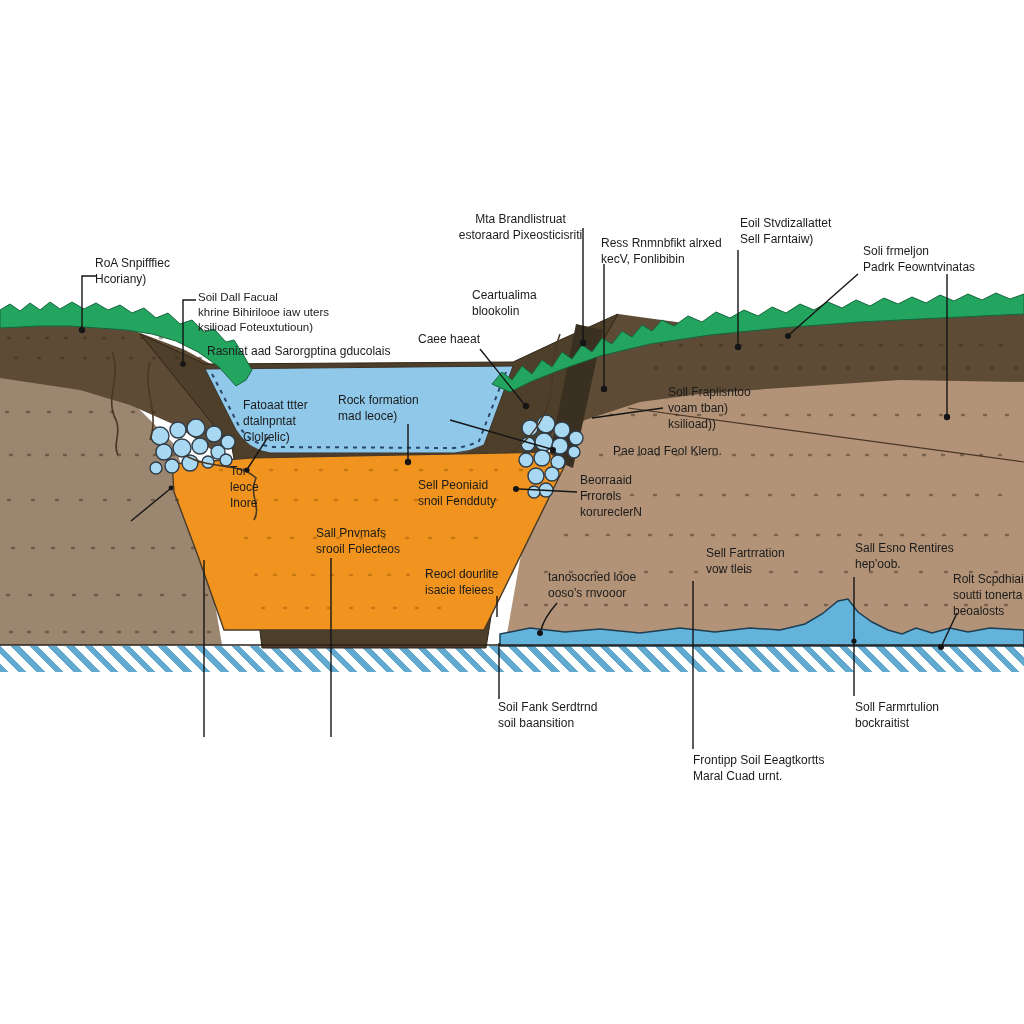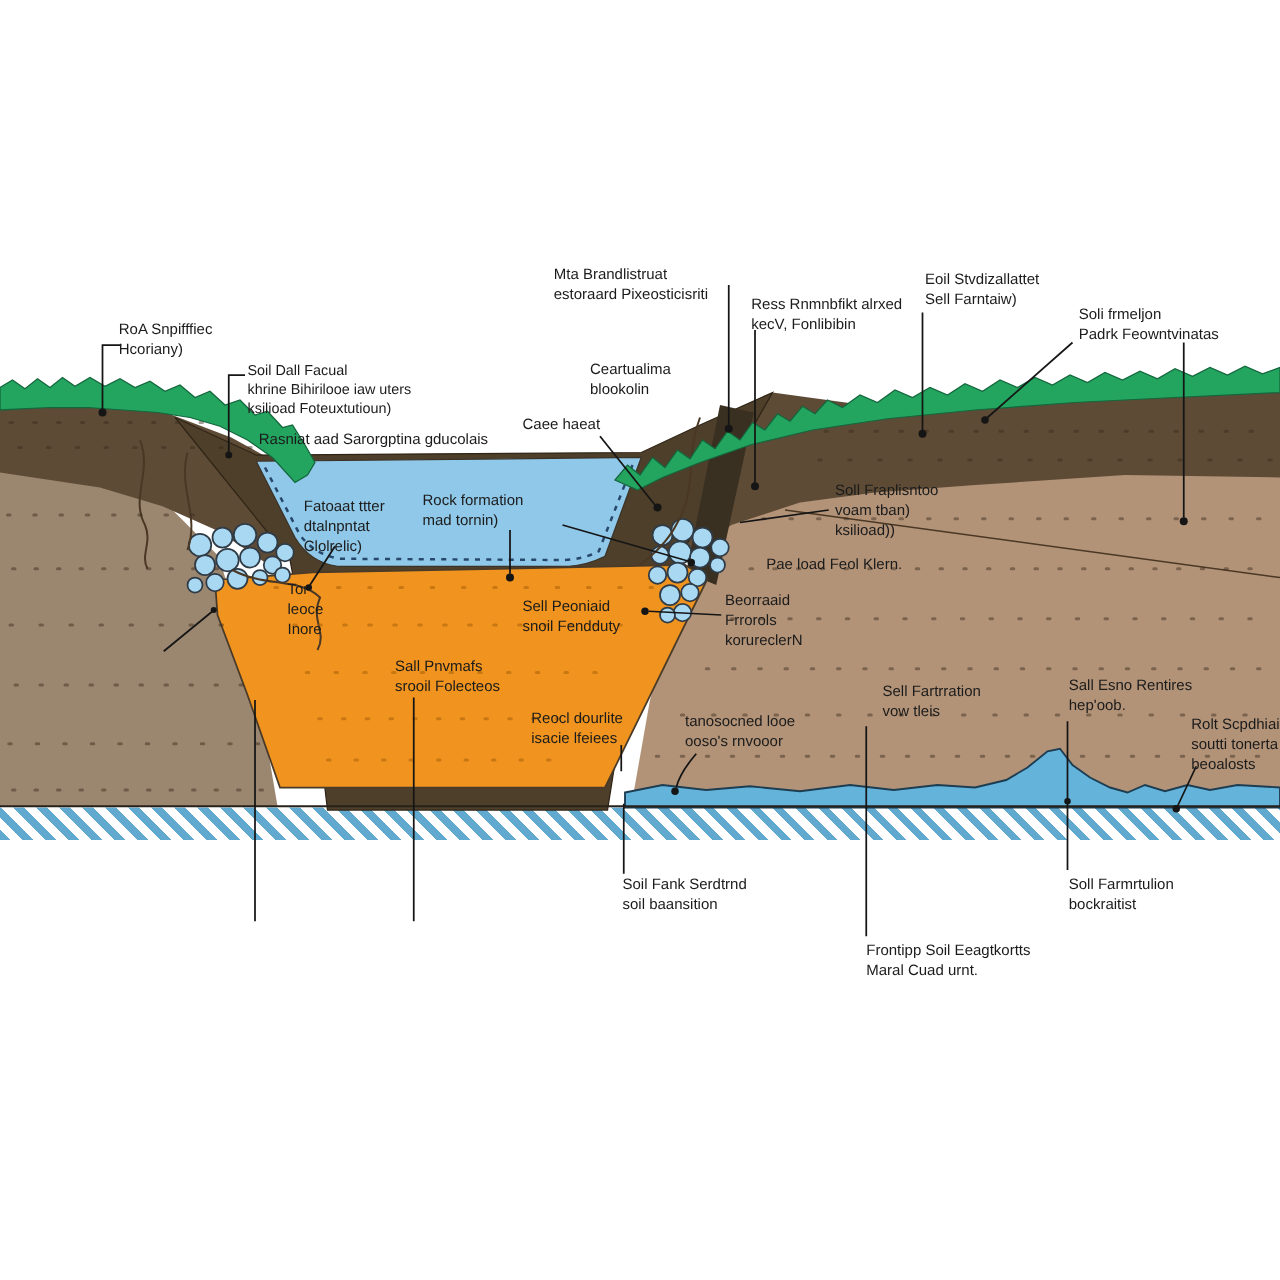--- a/index.html
+++ b/index.html
@@ -4,21 +4,21 @@
 <style>
   html,body{margin:0;padding:0;background:#fff;}
   #stage{position:relative;width:1024px;height:1024px;background:#ffffff;overflow:hidden;
          font-family:"Liberation Sans",sans-serif;}
   #hatch{position:absolute;left:0;top:646px;width:1024px;height:26px;z-index:1;
          background:repeating-linear-gradient(45deg,#62a9cf 0px,#62a9cf 6px,#ffffff 6px,#ffffff 13px);}
   #terrain{position:absolute;left:0;top:0;z-index:2;}
   .lbl{position:absolute;z-index:3;font-size:12px;line-height:1.32;color:#1b1b1b;white-space:nowrap;}
   .lbl span{display:block;}
   .lbl.small{font-size:11.5px;}
-  .lbl.center{}
+  .lbl.center{text-align:center;}
   .lbl.para{font-size:10px;letter-spacing:-0.2px;line-height:1.55;}
 </style>
 </head>
 <body>
 
 <div id="stage">
 
   <div id="hatch"></div>
 
   <svg id="terrain" width="1024" height="1024" viewBox="0 0 1024 1024">
@@ -205,21 +205,21 @@
   </div>
 
   <div class="lbl" style="left:243px;top:398px">
     <span>Fatoaat ttter</span>
     <span>dtalnpntat</span>
     <span>Clolrelic)</span>
   </div>
 
   <div class="lbl" style="left:338px;top:393px">
     <span>Rock formation</span>
-    <span>mad tornin)</span>
+    <span>mad leoce)</span>
   </div>
 
   <div class="lbl" style="left:668px;top:385px">
     <span>Soll Fraplisntoo</span>
     <span>voam tban)</span>
     <span>ksilioad))</span>
   </div>
 
   <div class="lbl" style="left:613px;top:444px">
     <span>Pae load Feol Klern.</span>

